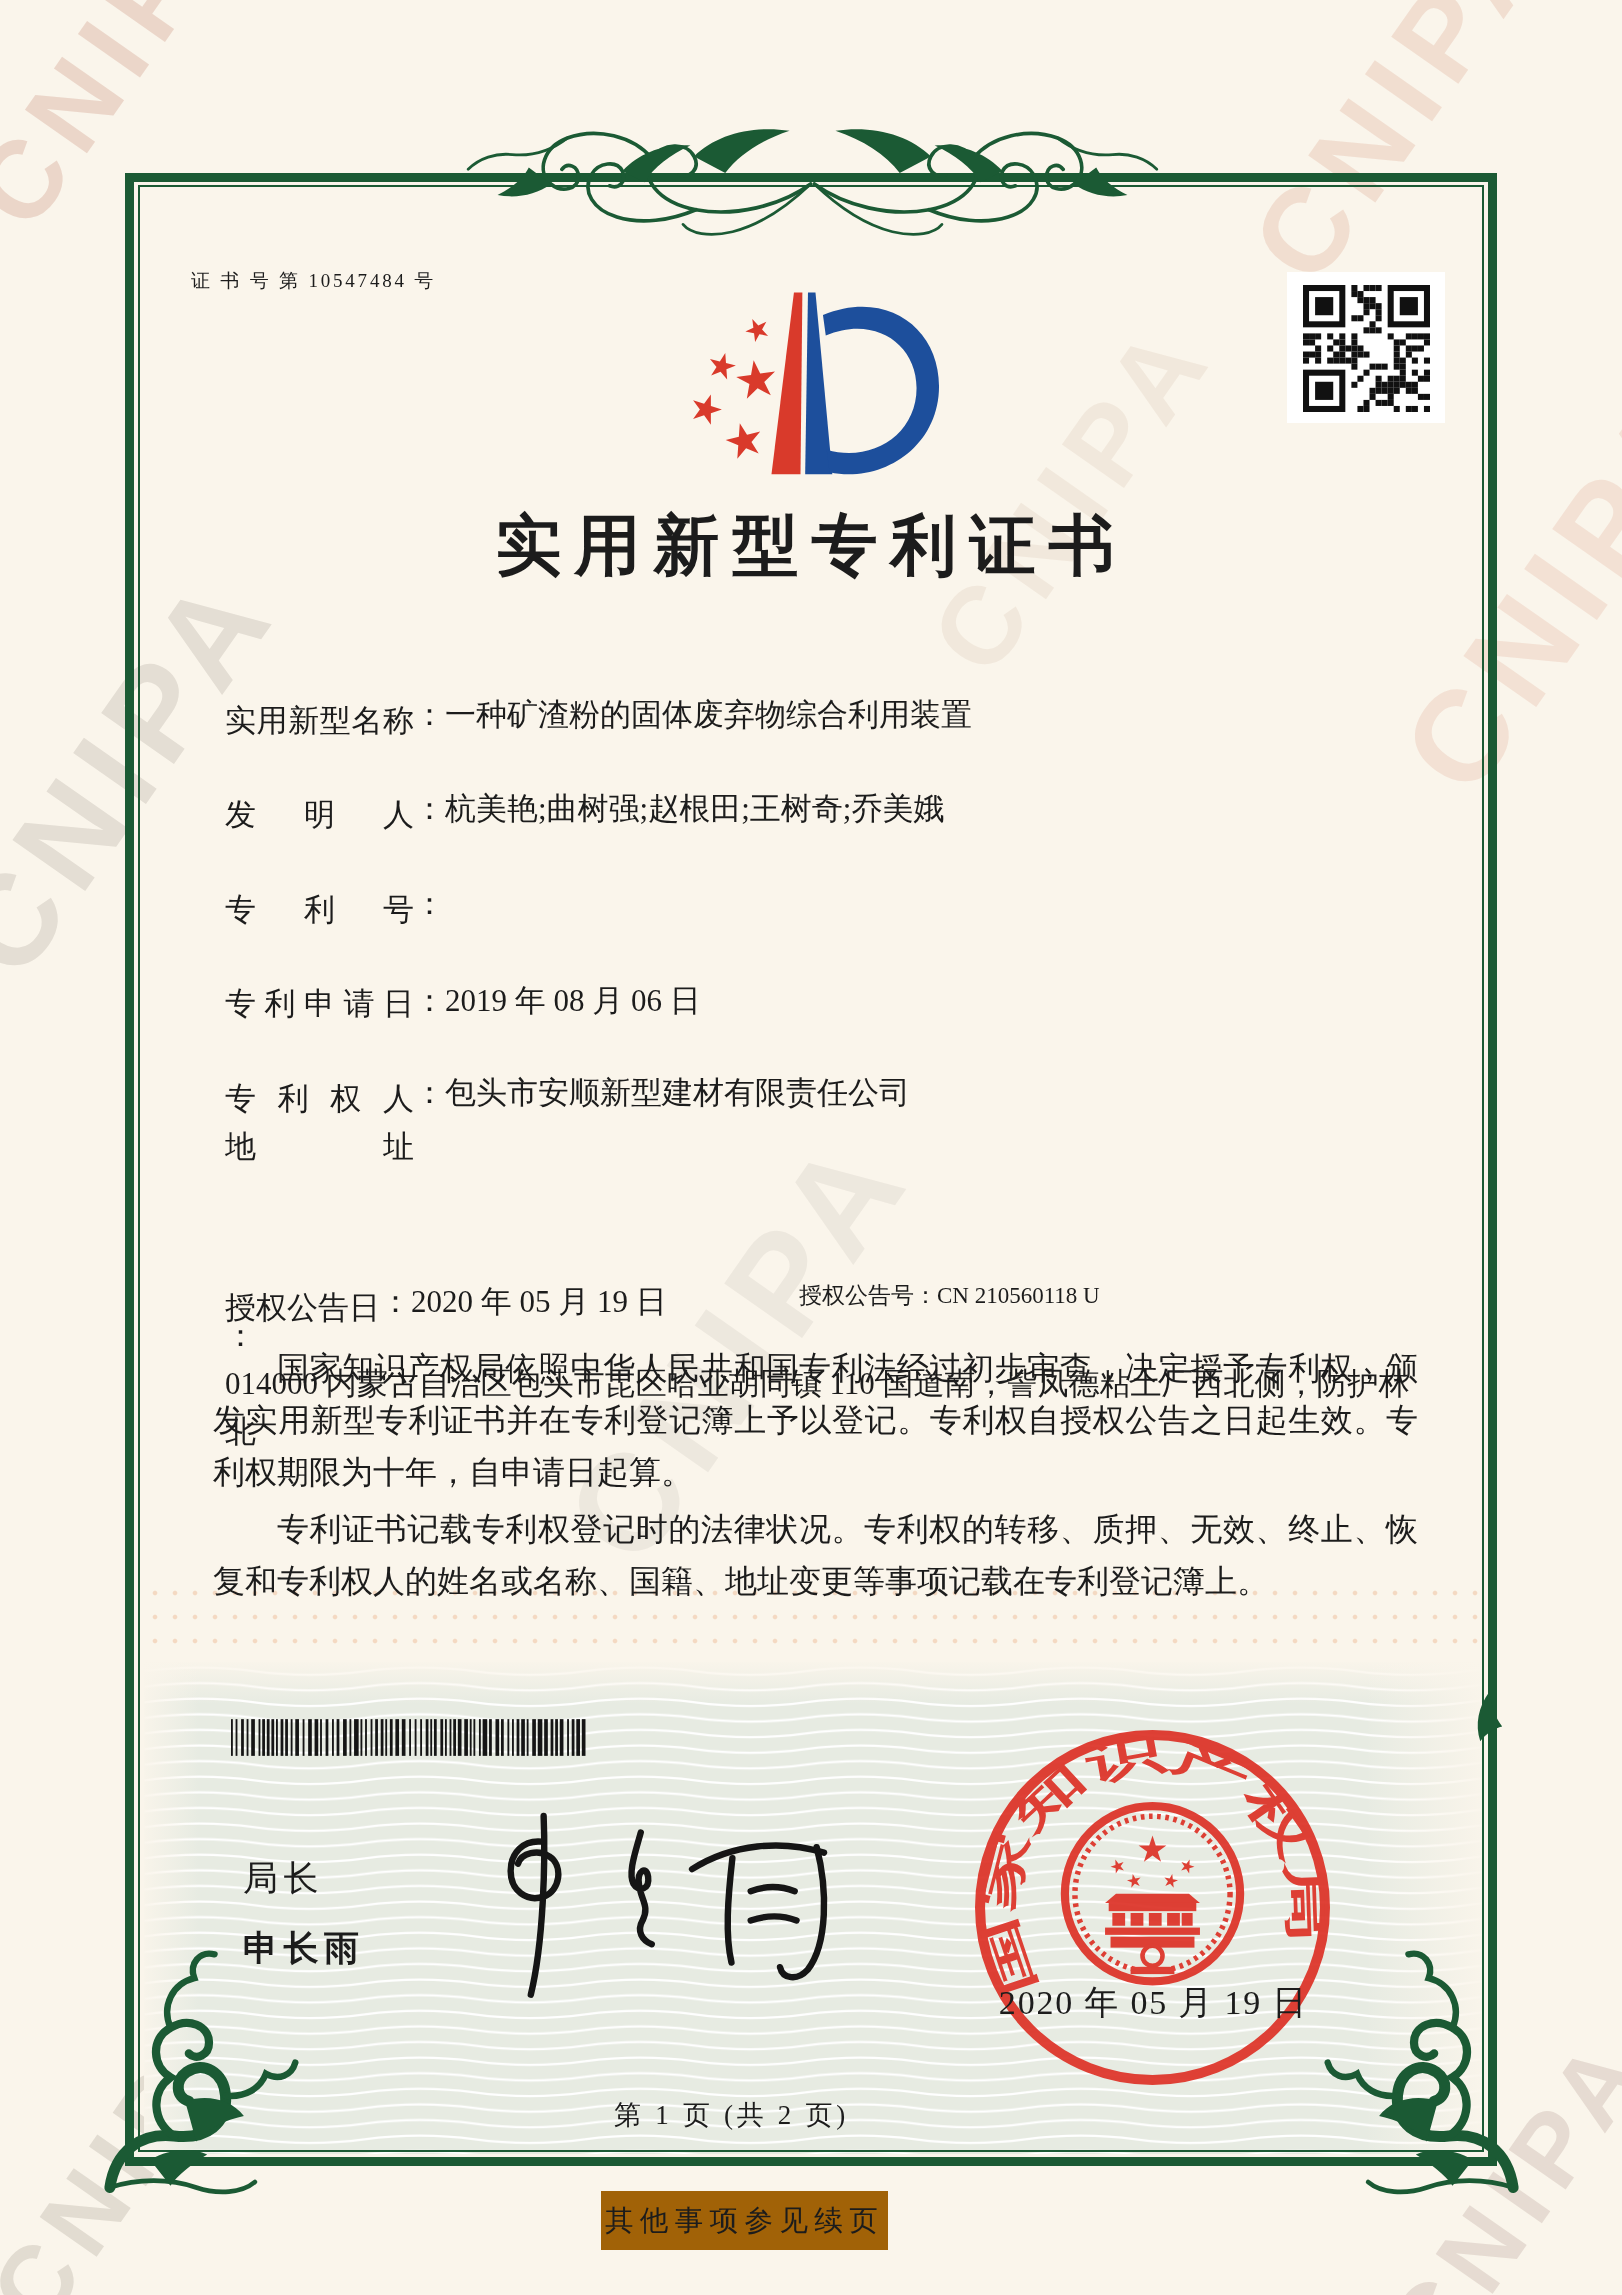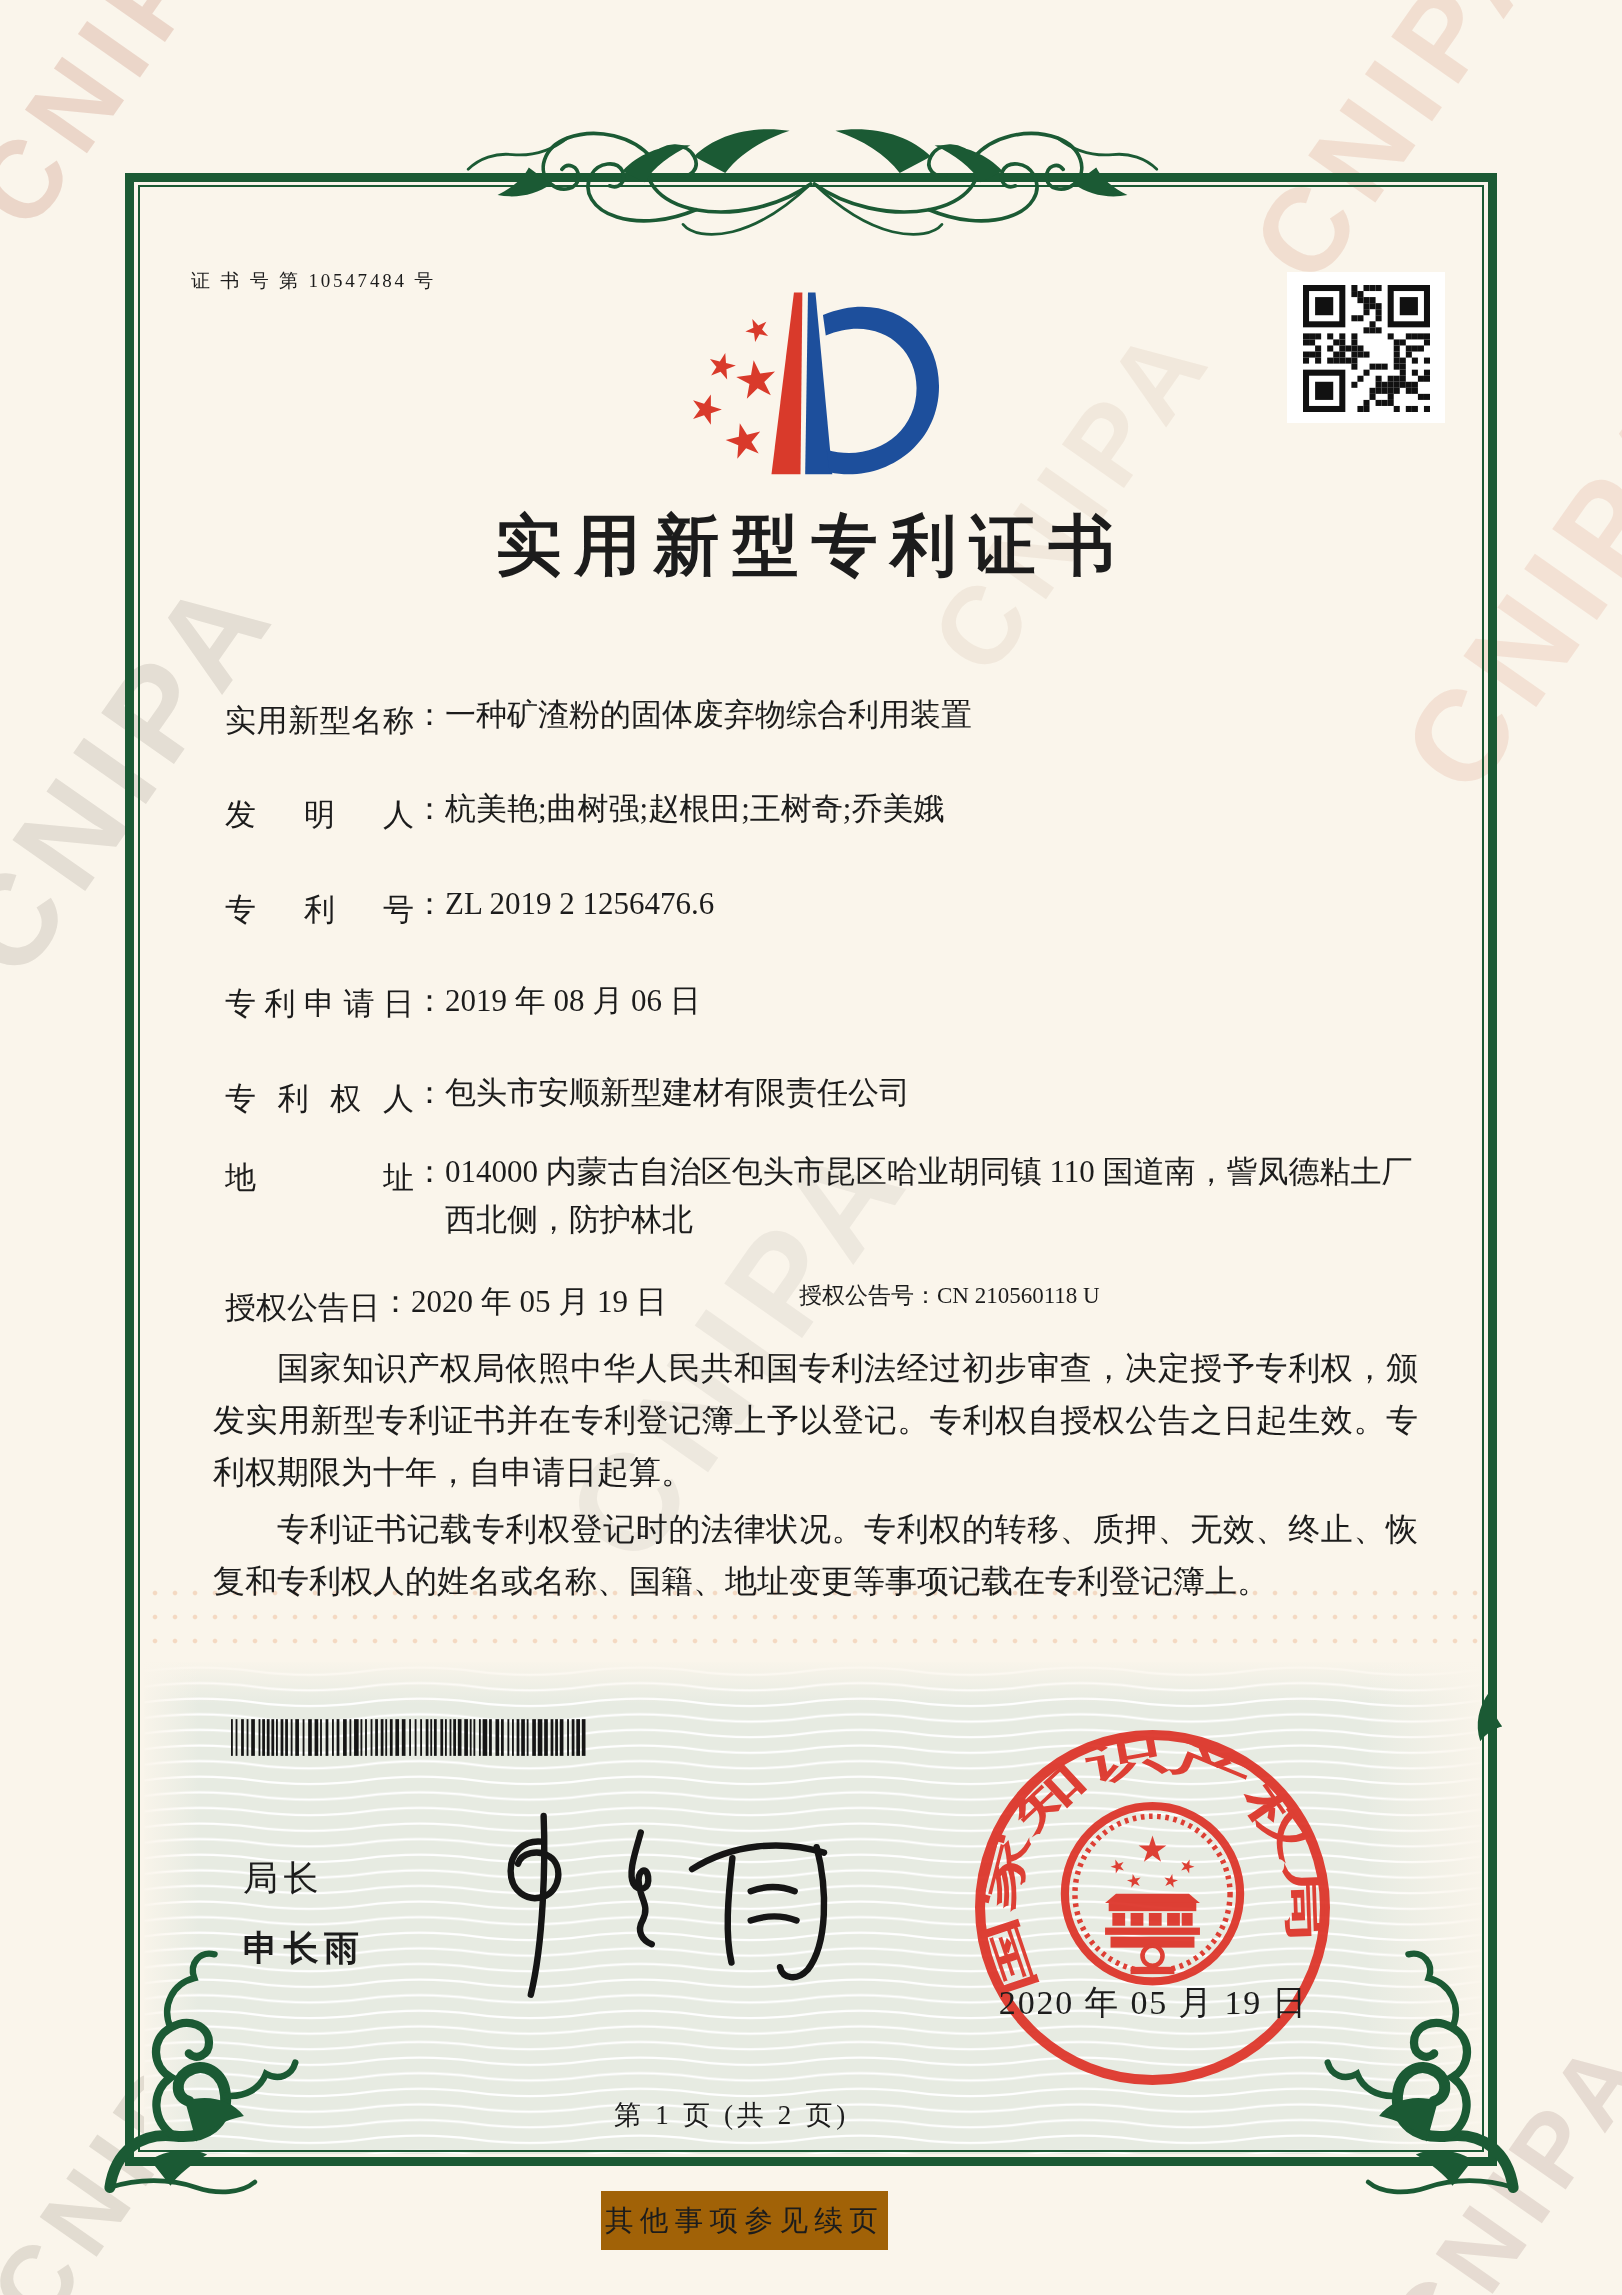--- a/index.html
+++ b/index.html
@@ -264,33 +264,32 @@
     <span class="val">一种矿渣粉的固体废弃物综合利用装置</span>
   </div>
   <div class="row" style="top:785px;">
     <span class="lab">发明人</span>
       <span class="colon">：</span>
     <span class="val">杭美艳;曲树强;赵根田;王树奇;乔美娥</span>
   </div>
   <div class="row" style="top:880px;">
     <span class="lab">专利号</span>
       <span class="colon">：</span>
-    <span class="val">ZL 2019 2 1256476.6</span>
   </div>
   <div class="row" style="top:974px;align-items:center;">
     <span class="lab">专利申请日</span>
       <span class="colon">：</span>
     <span class="val">2019 年 08 月 06 日</span>
   </div>
   <div class="row" style="top:1069px;">
     <span class="lab">专利权人</span>
       <span class="colon">：</span>
     <span class="val">包头市安顺新型建材有限责任公司</span>
   </div>
-  <div class="row" style="top:1148px;">
+  <div class="row" style="top:1117px;flex-direction:column;">
     <span class="lab">地址</span>
       <span class="colon">：</span>
     <span class="val">014000 内蒙古自治区包头市昆区哈业胡同镇 110 国道南，訾凤德粘土厂西北侧，防护林北</span>
   </div>
   <div class="row" style="top:1278px;">
     <span class="lab" style="width:auto;flex:0 0 auto;text-align-last:auto;">授权公告日</span>
       <span class="colon">：</span>
     <span>2020 年 05 月 19 日</span>
     <span class="row2-group">
       <span>授权公告号</span>

